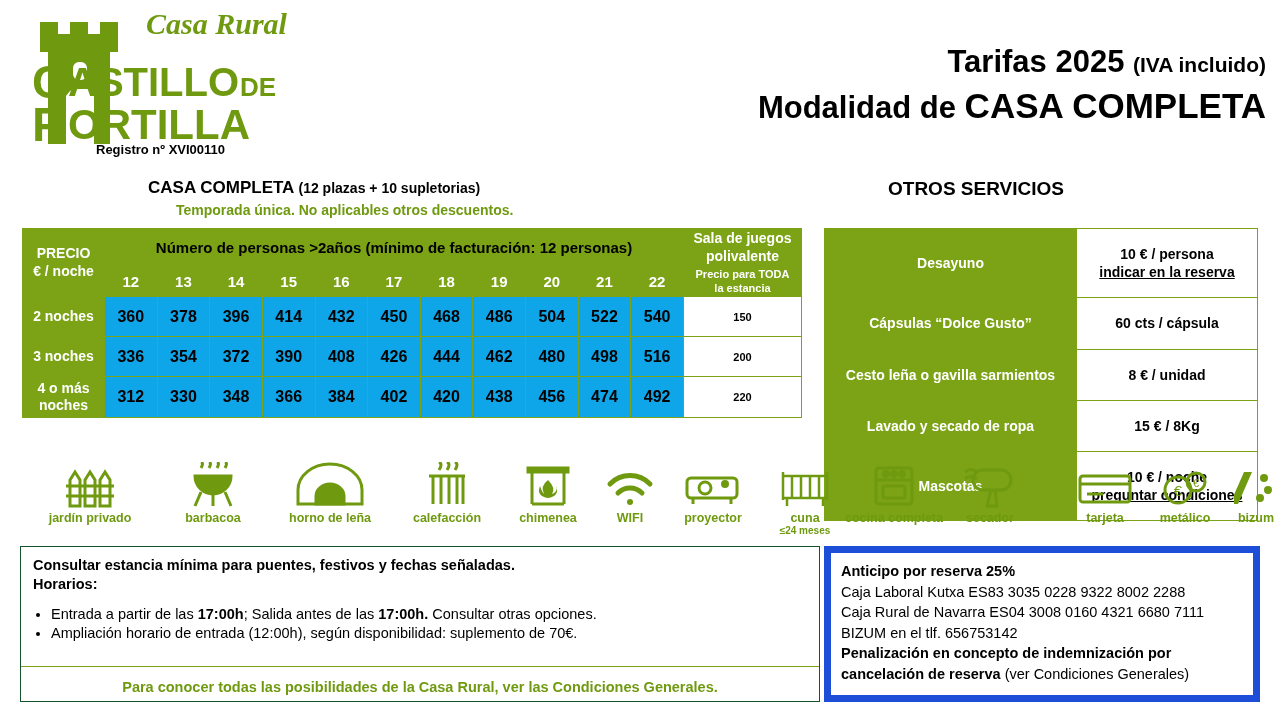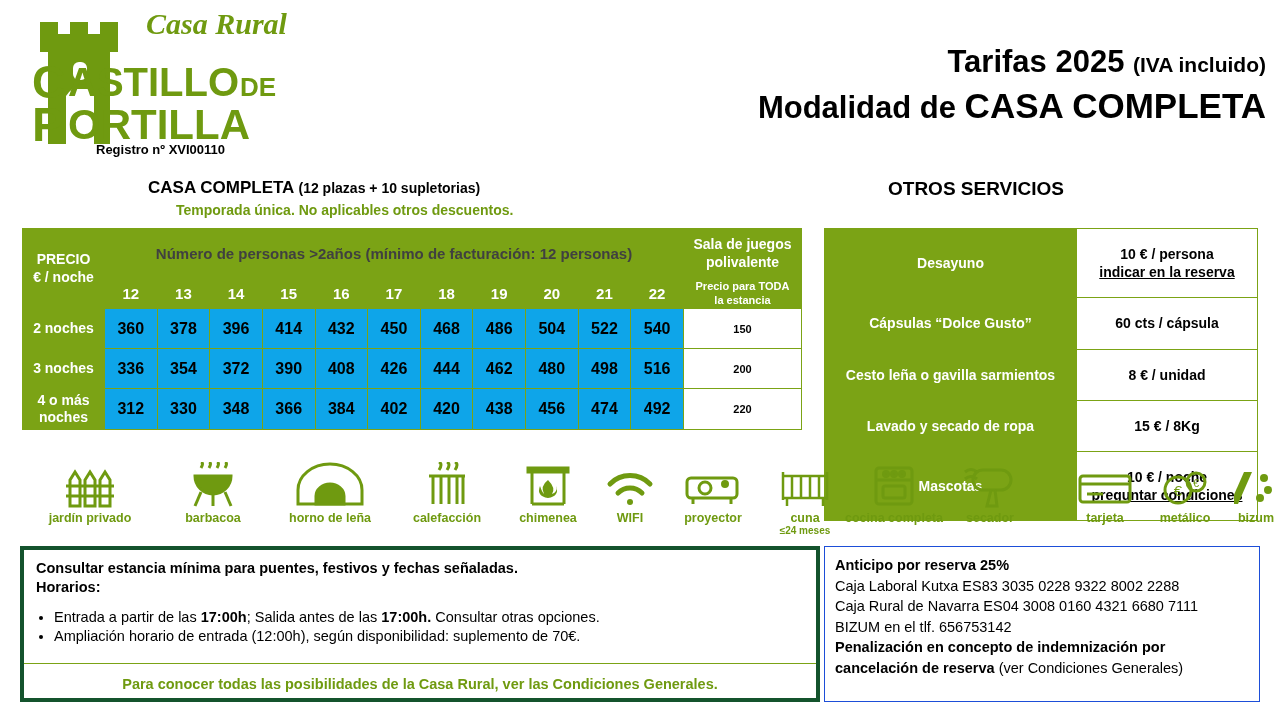--- a/index.html
+++ b/index.html
@@ -50,22 +50,22 @@
   #main-table td, #main-table th {
     border:1px solid #7ba315;
     text-align:center; vertical-align:middle;
     font-weight:bold;
   }
   .hdr-precio {
     background:#7ba315; color:#fff;
     font-size:14px; width:82px; line-height:1.25;
   }
   .hdr-num {
-    background:#7ba315; color:#404040;
-    font-size:15px; padding:16px 6px;
+    background:#7ba315; color:#000000;
+    font-size:15px; padding:4px 6px;
   }
   .hdr-sala {
     background:#7ba315; color:#fff;
     font-size:14px; width:118px; line-height:1.25;
   }
   .hdr-n { background:#7ba315; color:#fff; font-size:15px; height:30px; }
   .hdr-toda { background:#7ba315; color:#fff; font-size:11px; line-height:1.2; font-weight:bold; }
   .rowlbl { background:#7ba315; color:#fff; font-size:14px; line-height:1.2; padding:3px; }
   .cell { font-size:16px; color:#000; background:#0ea5e9; height:40px; }
   .cell-sala { font-size:11px; color:#000; background:#fff; }
@@ -90,37 +90,37 @@
   .icon-item { position:absolute; text-align:center; }
   .icon-item .glyph { height:46px; display:flex; align-items:flex-end; justify-content:center; }
   .icon-item .lbl {
     font-size:12.5px; font-weight:bold; color:#6f9a10; margin-top:3px; white-space:nowrap;
   }
   .icon-item .sublbl { font-size:10px; font-weight:bold; color:#6f9a10; }
 
   
   #box-left {
     position:absolute; left:20px; top:546px; width:800px; height:156px;
-    border:4px solid #14532d;
+    border:1px solid #14532d;
   }
   #box-left .inner { padding:10px 12px 0 12px; font-size:14.5px; }
   #box-left b { font-weight:bold; }
   #box-left .line { margin-bottom:3px; }
   #box-left ul { margin:14px 0 0 0; padding-left:18px; }
   #box-left li { margin-bottom:3px; font-size:14.5px; }
   #box-left .sep {
     position:absolute; left:0; right:0; bottom:34px; border-top:1px solid #7ba315;
   }
   #box-left .footer {
     position:absolute; left:0; right:0; bottom:6px; text-align:center;
     font-size:14.5px; font-weight:bold; color:#6f9a10;
   }
   #box-right {
     position:absolute; left:824px; top:546px; width:436px; height:156px;
-    border:1px solid #1d4ed8; padding:8px 10px;
+    border:7px solid #1d4ed8; padding:8px 10px;
     font-size:14.5px; line-height:1.42;
   }
   #box-right .b { font-weight:bold; }
 </style>
 </head>
 <body>
 
 <div id="header">
 
   <div id="logo">

